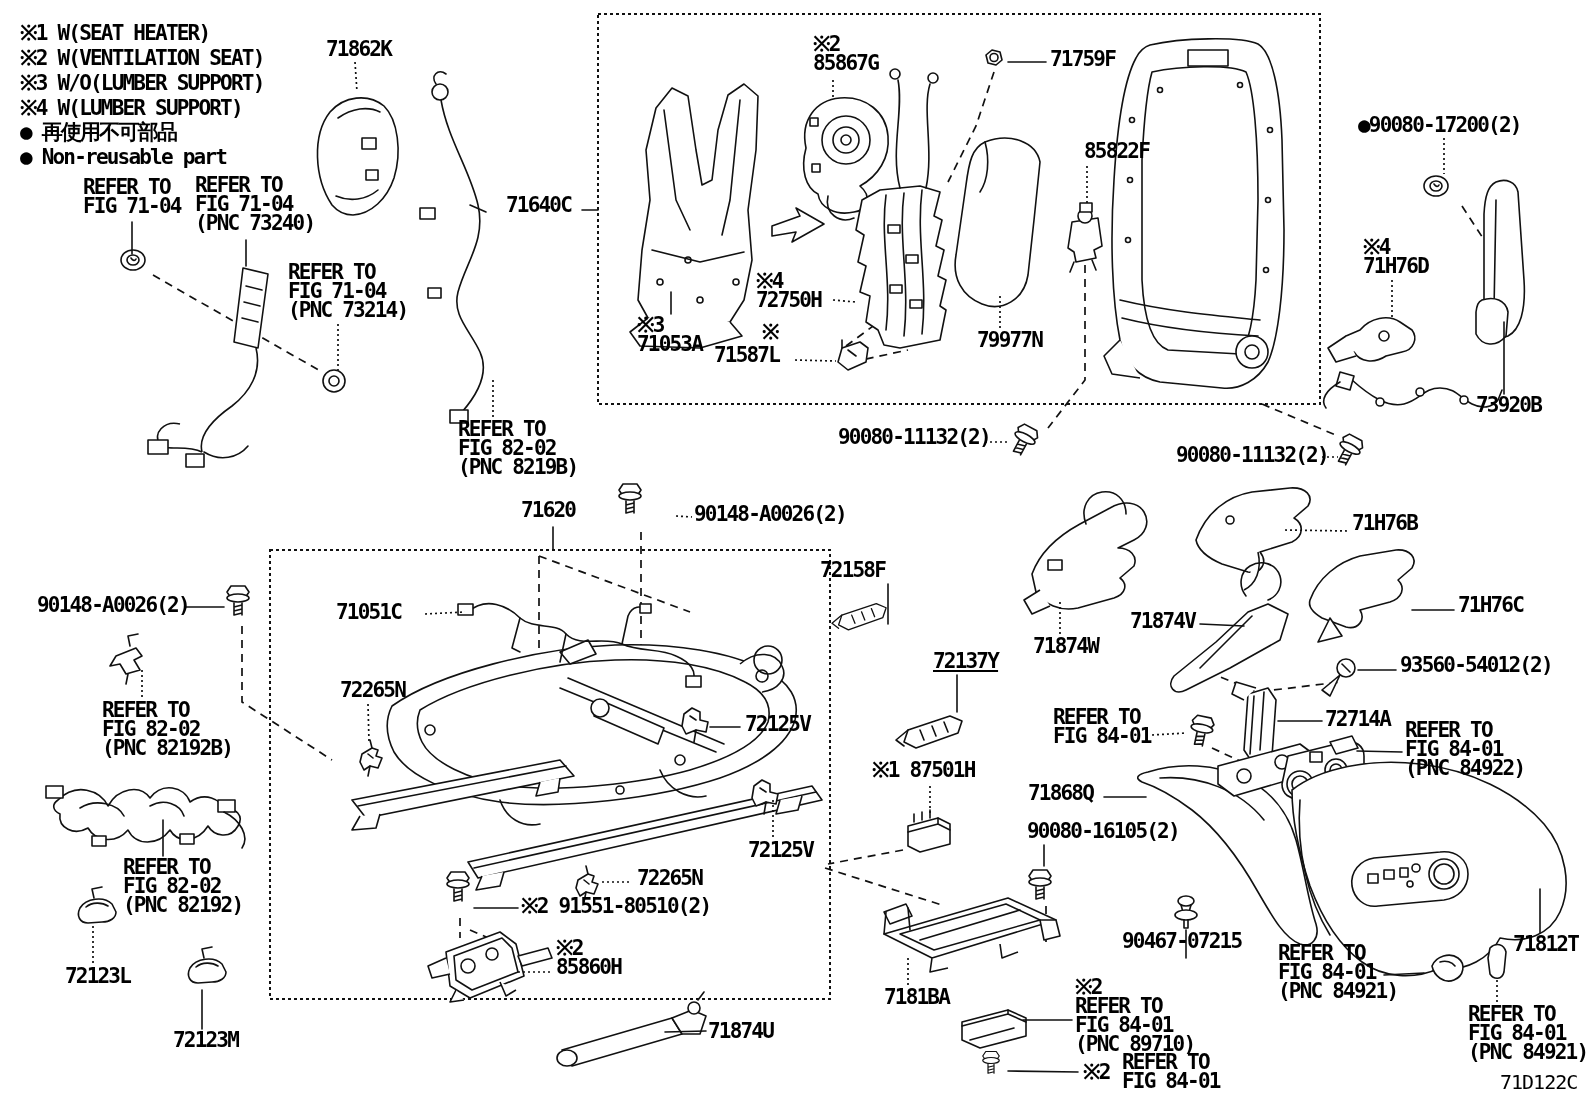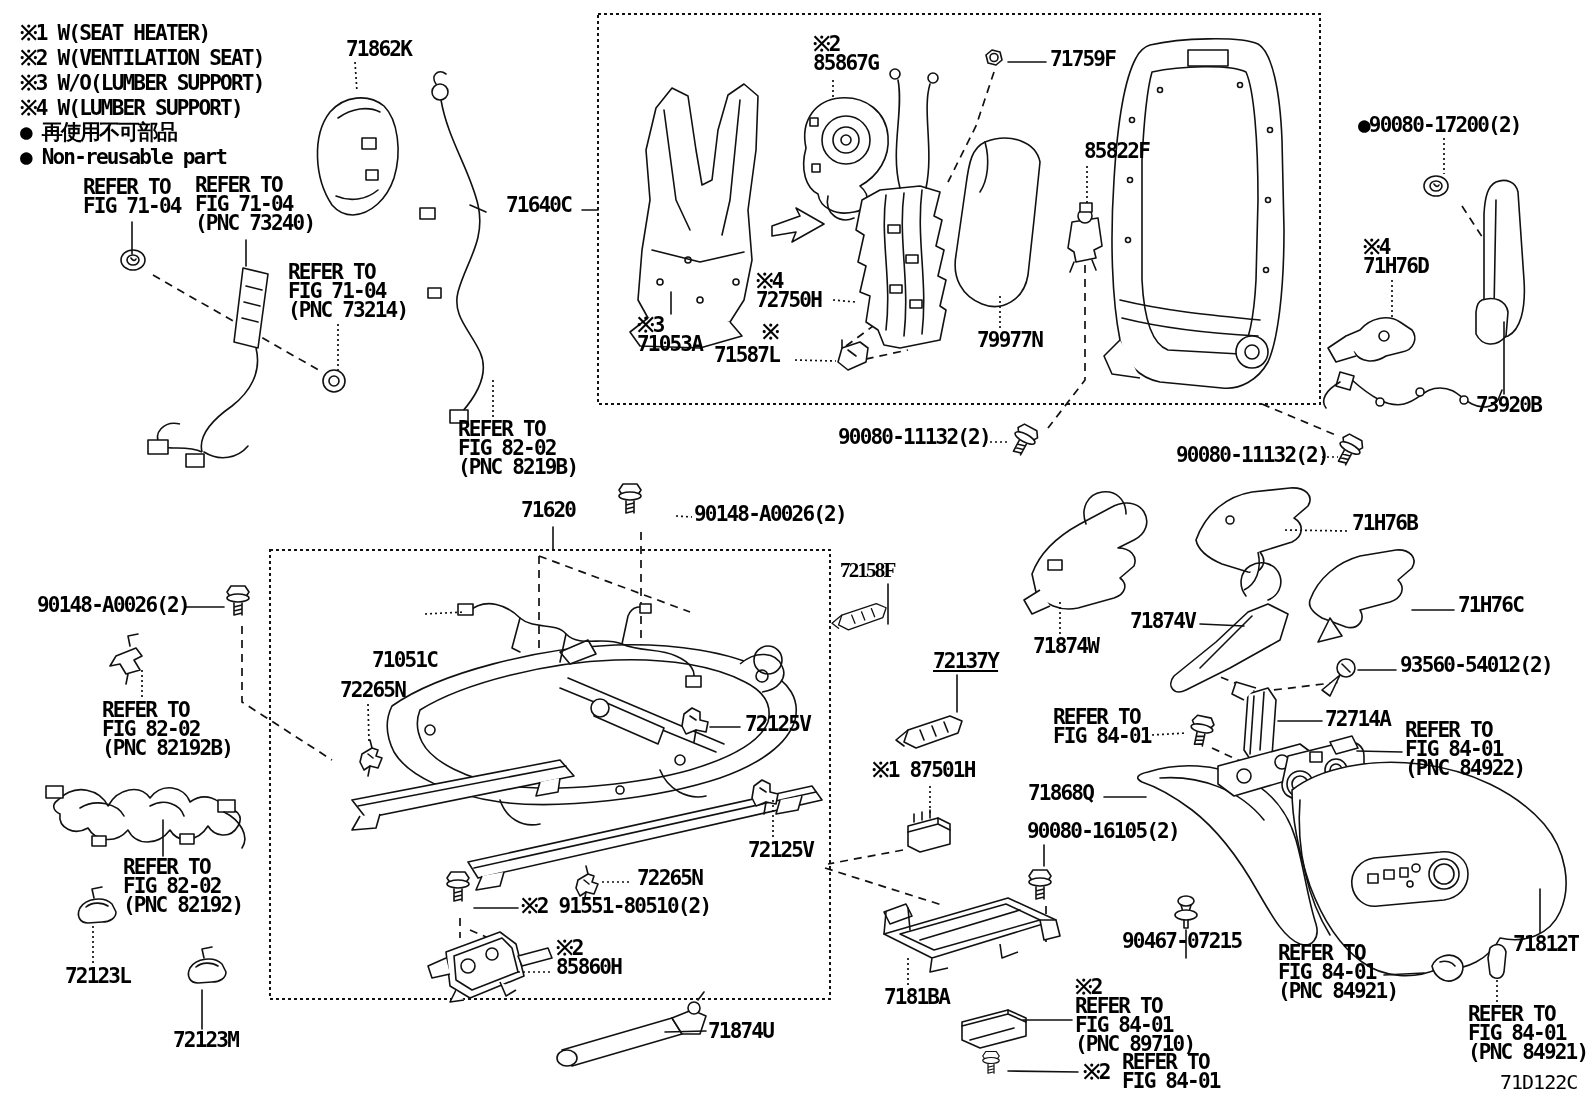--- a/index.html
+++ b/index.html
@@ -440,21 +440,21 @@
   </g>
 </svg>
 
 <div id="labels">
       <div class="lbl" style="left: 20px; top: 24px;">※1 W(SEAT HEATER)</div>
       <div class="lbl" style="left: 20px; top: 49px;">※2 W(VENTILATION SEAT)</div>
       <div class="lbl" style="left: 20px; top: 74px;">※3 W/O(LUMBER SUPPORT)</div>
       <div class="lbl" style="left: 20px; top: 99px;">※4 W(LUMBER SUPPORT)</div>
       <div class="lbl" style="left: 20px; top: 123px;">● 再使用不可部品</div>
       <div class="lbl" style="left: 20px; top: 148px;">● Non-reusable part</div>
-      <div class="lbl" style="left: 346px; top: 40px;">71862K</div>
+      <div class="lbl" style="left: 326px; top: 40px;">71862K</div>
       <div class="lbl" style="left: 83px; top: 178px;">REFER TO
 FIG 71-04</div>
       <div class="lbl" style="left: 195px; top: 176px;">REFER TO
 FIG 71-04
 (PNC 73240)</div>
       <div class="lbl" style="left: 288px; top: 263px;">REFER TO
 FIG 71-04
 (PNC 73214)</div>
       <div class="lbl" style="left: 506px; top: 196px;">71640C</div>
       <div class="lbl" style="left: 813px; top: 35px;">※2
@@ -470,30 +470,30 @@
       <div class="lbl" style="left: 977px; top: 331px;">79977N</div>
       <div class="lbl" style="left: 838px; top: 428px;">90080-11132(2)</div>
       <div class="lbl" style="left: 1176px; top: 446px;">90080-11132(2)</div>
       <div class="lbl" style="left: 1358px; top: 116px;">●90080-17200(2)</div>
       <div class="lbl" style="left: 1363px; top: 238px;">※4
 71H76D</div>
       <div class="lbl" style="left: 1476px; top: 396px;">73920B</div>
       <div class="lbl" style="left: 521px; top: 501px;">71620</div>
       <div class="lbl" style="left: 694px; top: 505px;">90148-A0026(2)</div>
       <div class="lbl" style="left: 37px; top: 596px;">90148-A0026(2)</div>
-      <div class="lbl" style="left: 372px; top: 603px; margin-top: 48px;">71051C</div>
+      <div class="lbl" style="left: 336px; top: 603px;">71051C</div>
       <div class="lbl" style="left: 458px; top: 420px;">REFER TO
 FIG 82-02
 (PNC 8219B)</div>
       <div class="lbl" style="left: 102px; top: 701px;">REFER TO
 FIG 82-02
 (PNC 82192B)</div>
       <div class="lbl" style="left: 340px; top: 681px;">72265N</div>
       <div class="lbl" style="left: 745px; top: 715px;">72125V</div>
-      <div class="lbl" style="left: 840px; top: 561px; font-family: Liberation Serif, serif;">72158F</div>
+      <div class="lbl" style="left: 820px; top: 561px;">72158F</div>
       <div class="lbl" style="left: 1352px; top: 514px;">71H76B</div>
       <div class="lbl" style="left: 1458px; top: 596px;">71H76C</div>
       <div class="lbl" style="left: 1130px; top: 612px;">71874V</div>
       <div class="lbl" style="left: 1033px; top: 637px;">71874W</div>
       <div class="lbl" style="left: 1400px; top: 656px;">93560-54012(2)</div>
       <div class="lbl" style="left: 933px; top: 652px; text-decoration: underline;">72137Y</div>
       <div class="lbl" style="left: 1053px; top: 708px;">REFER TO
 FIG 84-01</div>
       <div class="lbl" style="left: 1325px; top: 710px;">72714A</div>
       <div class="lbl" style="left: 1405px; top: 721px;">REFER TO

